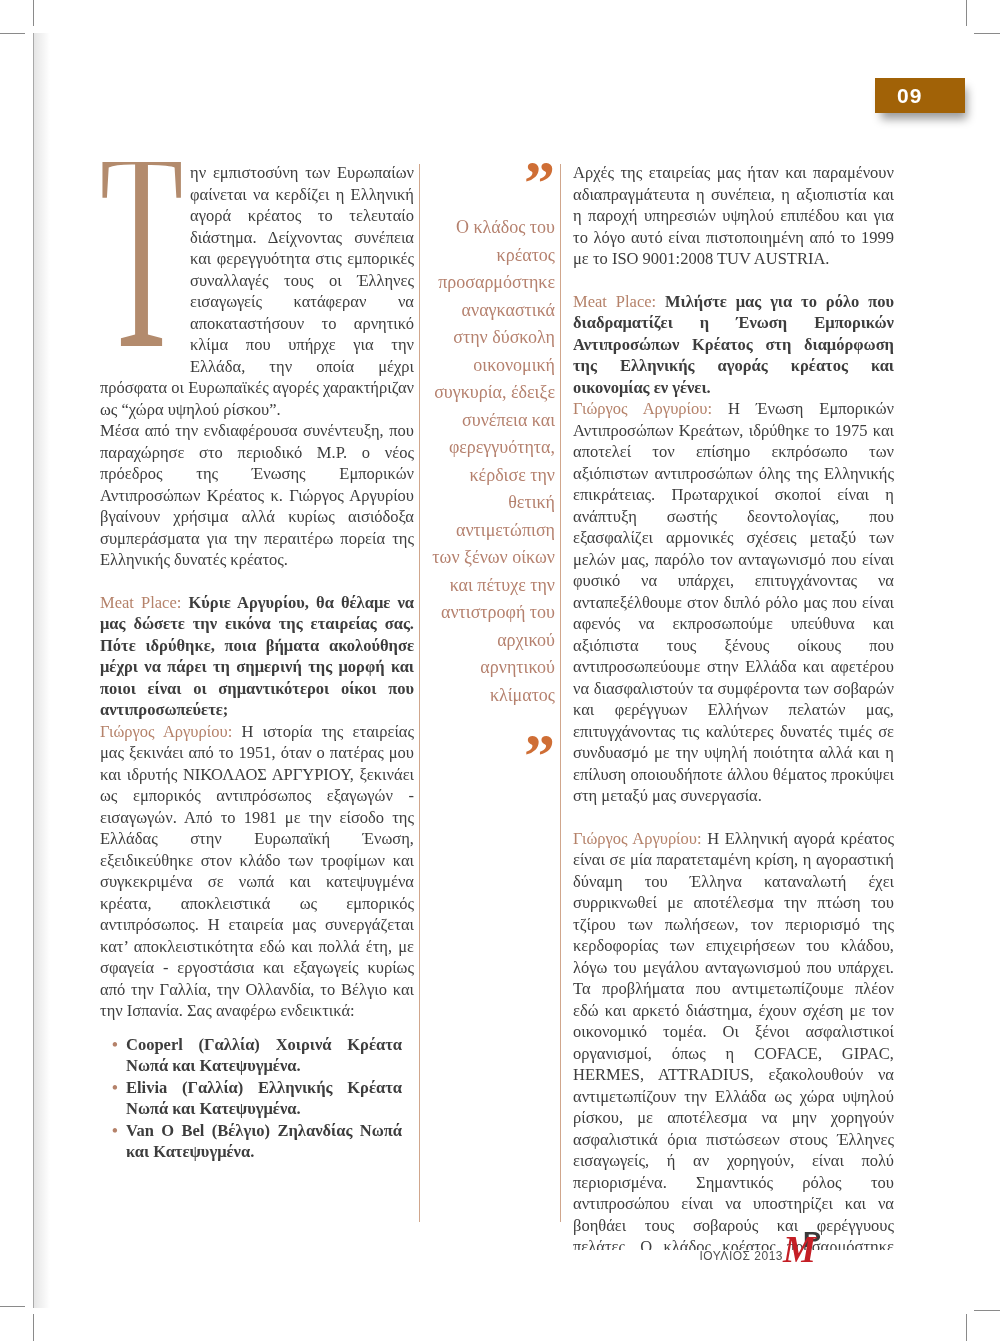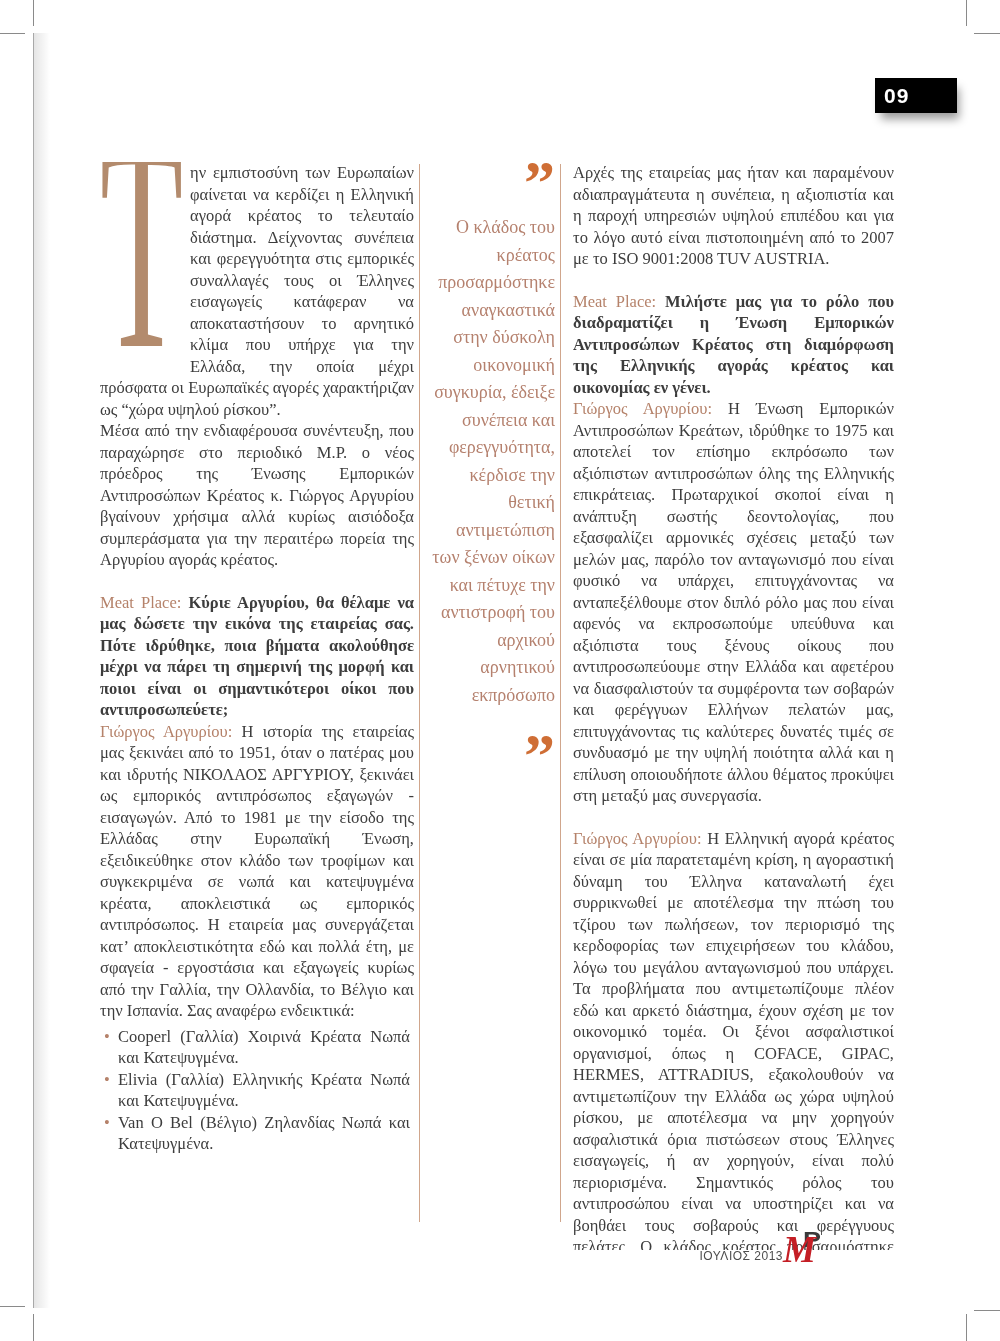--- a/index.html
+++ b/index.html
@@ -6,42 +6,42 @@
   .canvas{position:relative;width:1000px;height:1341px;background:#ffffff;overflow:hidden;
           font-family:"Liberation Serif","DejaVu Serif",serif;}
   
   .crop{position:absolute;background:#8a8a8a;}
   
   .page{position:absolute;left:33px;top:33px;width:933px;height:1275px;background:#ffffff;}
   .page-edge{position:absolute;left:0;top:0;width:1px;height:100%;background:#a8a8a8;}
   .page-shade{position:absolute;left:1px;top:0;width:16px;height:100%;
               background:linear-gradient(to right,rgba(0,0,0,0.10),rgba(0,0,0,0));}
   
-  .pagenum{position:absolute;left:842px;top:45px;width:82px;height:35px;background:#000000;
+  .pagenum{position:absolute;left:842px;top:45px;width:90px;height:35px;background:#a16207;
            color:#ffffff;font-family:"Liberation Sans","DejaVu Sans",sans-serif;
-           font-weight:bold;font-size:21px;line-height:35px;padding-left:9px;box-sizing:border-box;
+           font-weight:bold;font-size:21px;line-height:35px;padding-left:22px;box-sizing:border-box;
            letter-spacing:1px;box-shadow:4px 8px 10px -2px rgba(0,0,0,0.40);}
   
   .content{position:absolute;left:67px;top:129px;width:794px;height:1088px;overflow:hidden;}
   .col{position:absolute;top:0;color:#3d3d3d;font-size:16.5px;line-height:21.5px;text-align:justify;}
   .col p{margin:0;}
   .col1{left:0;width:314px;}
   .col3{left:473px;width:321px;}
   .vrule{position:absolute;top:2px;width:1px;height:1058px;background:#d0a68c;}
   .vrule.r1{left:319px;}
   .vrule.r2{left:460px;}
   .gap{height:21px;}
   .label{color:#b5826a;margin-top:44px;}
   .qtext{font-weight:bold;}
   
   .dropcap{float:left;width:83px;height:198px;position:relative;margin-right:7px;}
   .dropcap span{position:absolute;left:0;top:-64px;color:#b38b6d;font-size:296px;line-height:296px;
                 transform:scaleX(0.46);transform-origin:top left;font-family:"Liberation Serif","DejaVu Serif",serif;}
   
-  ul.deals{margin:4px;padding:0;list-style:none;}
+  ul.deals{margin:12px;padding:0;list-style:none;font-weight:bold;}
   ul.deals li{padding-left:14px;margin:0;}
   .bullet{display:inline-block;width:14px;margin-left:-14px;color:#b5826a;}
   
   .quotecol{position:absolute;left:327px;top:0;width:128px;text-align:right;color:#b5816e;
             font-size:18px;line-height:27.5px;}
   .qmark{display:block;color:#cf6e35;font-size:62px;line-height:40px;font-weight:bold;height:52px;}
   .qmark.close{margin-top:26px;height:46px;}
   
   .a3wrap{position:relative;}
   
@@ -74,43 +74,43 @@
     <div class="page-shade"></div>
 
     <div class="pagenum">09</div>
 
     <div class="content">
 
       <div class="col col1">
         <p><span class="dropcap">
               <span>T</span>
             </span><span>ην εμπιστοσύνη των Ευρωπαίων φαίνεται να κερδίζει η Ελληνική αγορά κρέατος το τελευταίο διάστημα. Δείχνοντας συνέπεια και φερεγγυότητα στις εμπορικές συναλλαγές τους οι Έλληνες εισαγωγείς κατάφεραν να αποκαταστήσουν το αρνητικό κλίμα που υπήρχε για την Ελλάδα, την οποία μέχρι πρόσφατα οι Ευρωπαϊκές αγορές χαρακτήριζαν ως “χώρα υψηλού ρίσκου”.</span></p>
-        <p>Μέσα από την ενδιαφέρουσα συνέντευξη, που παραχώρησε στο περιοδικό M.P. ο νέος πρόεδρος της Ένωσης Εμπορικών Αντιπροσώπων Κρέατος κ. Γιώργος Αργυρίου βγαίνουν χρήσιμα αλλά κυρίως αισιόδοξα συμπεράσματα για την περαιτέρω πορεία της Αργυρίου αγοράς κρέατος.</p>
+        <p>Μέσα από την ενδιαφέρουσα συνέντευξη, που παραχώρησε στο περιοδικό M.P. ο νέος πρόεδρος της Ένωσης Εμπορικών Αντιπροσώπων Κρέατος κ. Γιώργος Αργυρίου βγαίνουν χρήσιμα αλλά κυρίως αισιόδοξα συμπεράσματα για την περαιτέρω πορεία της Ελληνικής δυνατές κρέατος.</p>
         <div class="gap"></div>
         <p><span class="label">Meat Place:</span> <span class="qtext">Κύριε Αργυρίου, θα θέλαμε να μας δώσετε την εικόνα της εταιρείας σας. Πότε ιδρύθηκε, ποια βήματα ακολούθησε μέχρι να πάρει τη σημερινή της μορφή και ποιοι είναι οι σημαντικότεροι οίκοι που αντιπροσωπεύετε;</span></p>
         <p><span class="label">Γιώργος Αργυρίου:</span> <span>Η ιστορία της εταιρείας μας ξεκινάει από το 1951, όταν ο πατέρας μου και ιδρυτής ΝΙΚΟΛΑΟΣ ΑΡΓΥΡΙΟΥ, ξεκινάει ως εμπορικός αντιπρόσωπος εξαγωγών - εισαγωγών. Από το 1981 με την είσοδο της Ελλάδας στην Ευρωπαϊκή Ένωση, εξειδικεύθηκε στον κλάδο των τροφίμων και συγκεκριμένα σε νωπά και κατεψυγμένα κρέατα, αποκλειστικά ως εμπορικός αντιπρόσωπος. Η εταιρεία μας συνεργάζεται κατ’ αποκλειστικότητα εδώ και πολλά έτη, με σφαγεία - εργοστάσια και εξαγωγείς κυρίως από την Γαλλία, την Ολλανδία, το Βέλγιο και την Ισπανία. Σας αναφέρω ενδεικτικά:</span></p>
         <ul class="deals">
           <li><span class="bullet">•</span><span>Cooperl (Γαλλία) Χοιρινά Κρέατα Νωπά και Κατεψυγμένα.</span></li>
           <li><span class="bullet">•</span><span>Elivia (Γαλλία) Ελληνικής Κρέατα Νωπά και Κατεψυγμένα.</span></li>
           <li><span class="bullet">•</span><span>Van O Bel (Βέλγιο) Ζηλανδίας Νωπά και Κατεψυγμένα.</span></li>
 
         </ul>
       </div>
 
       <div class="vrule r1"></div>
       <div class="vrule r2"></div>
 
       <div class="quotecol">
         <span class="qmark">”</span>
-        <span>Ο κλάδος του κρέατος προσαρμόστηκε αναγκαστικά στην δύσκολη οικονομική συγκυρία, έδειξε συνέπεια και φερεγγυότητα, κέρδισε την θετική αντιμετώπιση των ξένων οίκων και πέτυχε την αντιστροφή του αρχικού αρνητικού εκπρόσωπο</span>
+        <span>Ο κλάδος του κρέατος προσαρμόστηκε αναγκαστικά στην δύσκολη οικονομική συγκυρία, έδειξε συνέπεια και φερεγγυότητα, κέρδισε την θετική αντιμετώπιση των ξένων οίκων και πέτυχε την αντιστροφή του αρχικού αρνητικού κλίματος</span>
         <span class="qmark close">”</span>
       </div>
 
       <div class="col col3">
-        <p>Αρχές της εταιρείας μας ήταν και παραμένουν αδιαπραγμάτευτα η συνέπεια, η αξιοπιστία και η παροχή υπηρεσιών υψηλού επιπέδου και για το λόγο αυτό είναι πιστοποιημένη από το 2007 με το ISO 9001:2008 TUV AUSTRIA.</p>
+        <p>Αρχές της εταιρείας μας ήταν και παραμένουν αδιαπραγμάτευτα η συνέπεια, η αξιοπιστία και η παροχή υπηρεσιών υψηλού επιπέδου και για το λόγο αυτό είναι πιστοποιημένη από το 1999 με το ISO 9001:2008 TUV AUSTRIA.</p>
         <div class="gap"></div>
         <p><span class="label">Meat Place:</span> <span class="qtext">Μιλήστε μας για το ρόλο που διαδραματίζει η Ένωση Εμπορικών Αντιπροσώπων Κρέατος στη διαμόρφωση της Ελληνικής αγοράς κρέατος και οικονομίας εν γένει.</span></p>
         <p><span class="label">Γιώργος Αργυρίου:</span> <span>Η Ένωση Εμπορικών Αντιπροσώπων Κρεάτων, ιδρύθηκε το 1975 και αποτελεί τον επίσημο εκπρόσωπο των αξιόπιστων αντιπροσώπων όλης της Ελληνικής επικράτειας. Πρωταρχικοί σκοποί είναι η ανάπτυξη σωστής δεοντολογίας, που εξασφαλίζει αρμονικές σχέσεις μεταξύ των μελών μας, παρόλο τον ανταγωνισμό που είναι φυσικό να υπάρχει, επιτυγχάνοντας να ανταπεξέλθουμε στον διπλό ρόλο μας που είναι αφενός να εκπροσωπούμε υπεύθυνα και αξιόπιστα τους ξένους οίκους που αντιπροσωπεύουμε στην Ελλάδα και αφετέρου να διασφαλιστούν τα συμφέροντα των σοβαρών και φερέγγυων Ελλήνων πελατών μας, επιτυγχάνοντας τις καλύτερες δυνατές τιμές σε συνδυασμό με την υψηλή ποιότητα αλλά και η επίλυση οποιουδήποτε άλλου θέματος προκύψει στη μεταξύ μας συνεργασία.</span></p>
         <div class="gap"></div>
         <p class="a3wrap"><span class="label">Γιώργος Αργυρίου:</span> <span>Η Ελληνική αγορά κρέατος είναι σε μία παρατεταμένη κρίση, η αγοραστική δύναμη του Έλληνα καταναλωτή έχει συρρικνωθεί με αποτέλεσμα την πτώση του τζίρου των πωλήσεων, τον περιορισμό της κερδοφορίας των επιχειρήσεων του κλάδου, λόγω του μεγάλου ανταγωνισμού που υπάρχει. Τα προβλήματα που αντιμετωπίζουμε πλέον εδώ και αρκετό διάστημα, έχουν σχέση με τον οικονομικό τομέα. Οι ξένοι ασφαλιστικοί οργανισμοί, όπως η COFACE, GIPAC, HERMES, ATTRADIUS, εξακολουθούν να αντιμετωπίζουν την Ελλάδα ως χώρα υψηλού ρίσκου, με αποτέλεσμα να μην χορηγούν ασφαλιστικά όρια πιστώσεων στους Έλληνες εισαγωγείς, ή αν χορηγούν, είναι πολύ περιορισμένα. Σημαντικός ρόλος του αντιπροσώπου είναι να υποστηρίζει και να βοηθάει τους σοβαρούς και φερέγγυους πελάτες. Ο κλάδος κρέατος προσαρμόστηκε αναγκαστικά στην δύσκολη</span></p>
       </div>
     </div>
 
     <div class="footer">
       <span class="issue">ΙΟΥΛΙΟΣ 2013</span>

